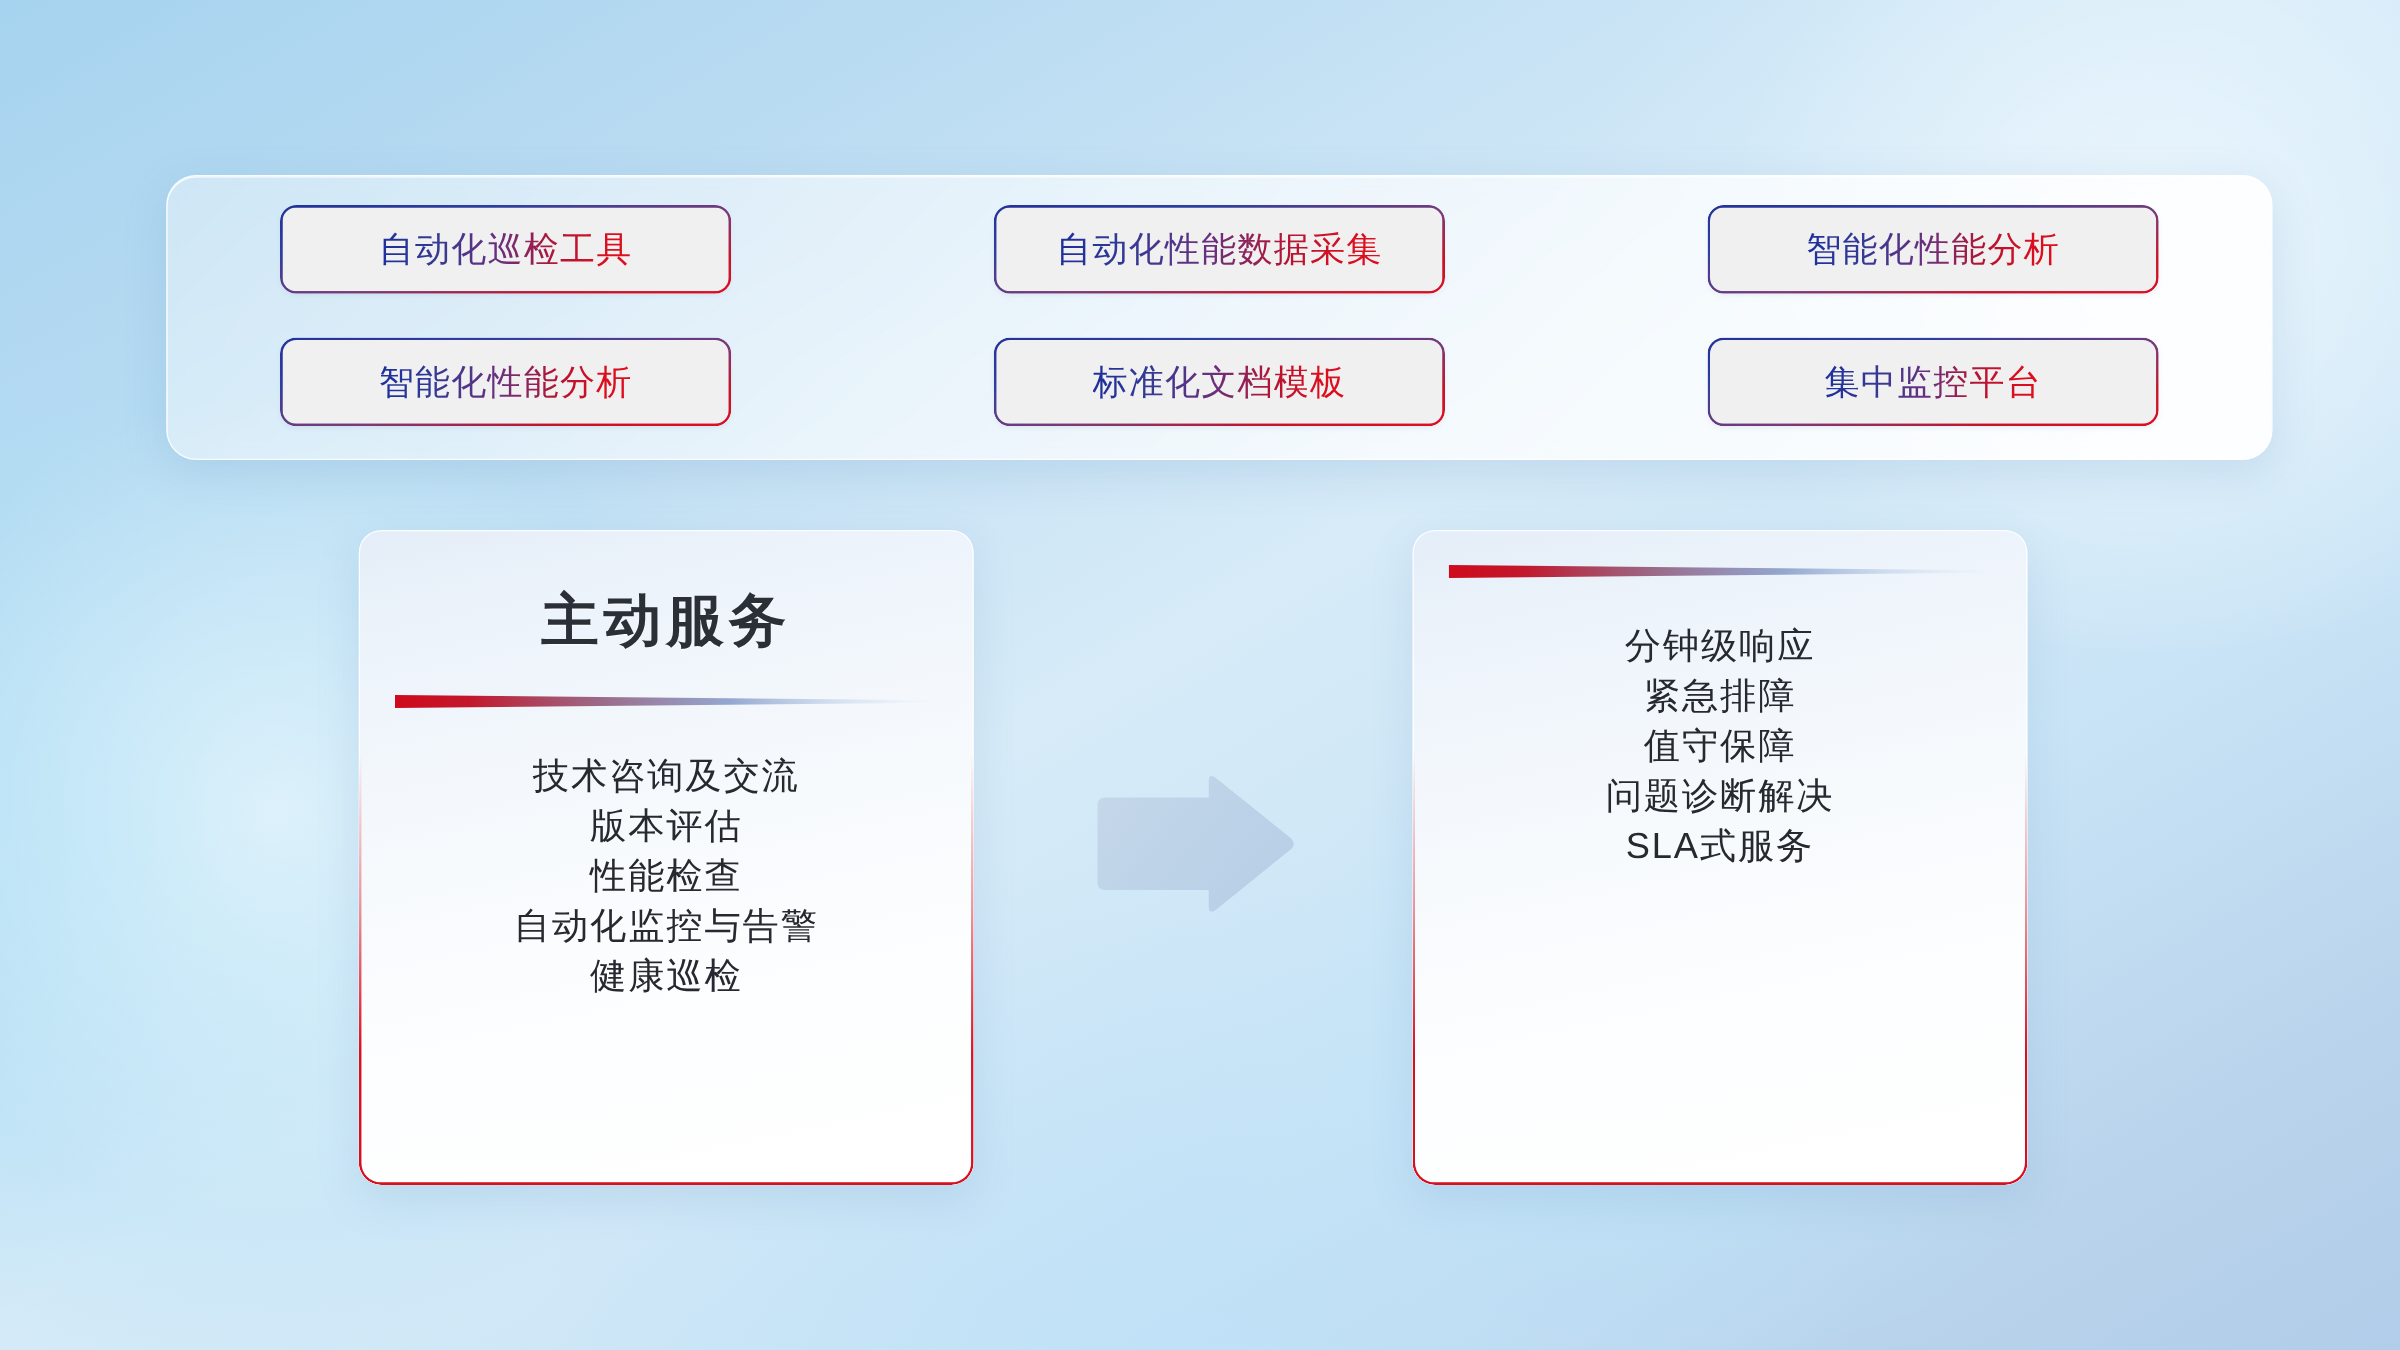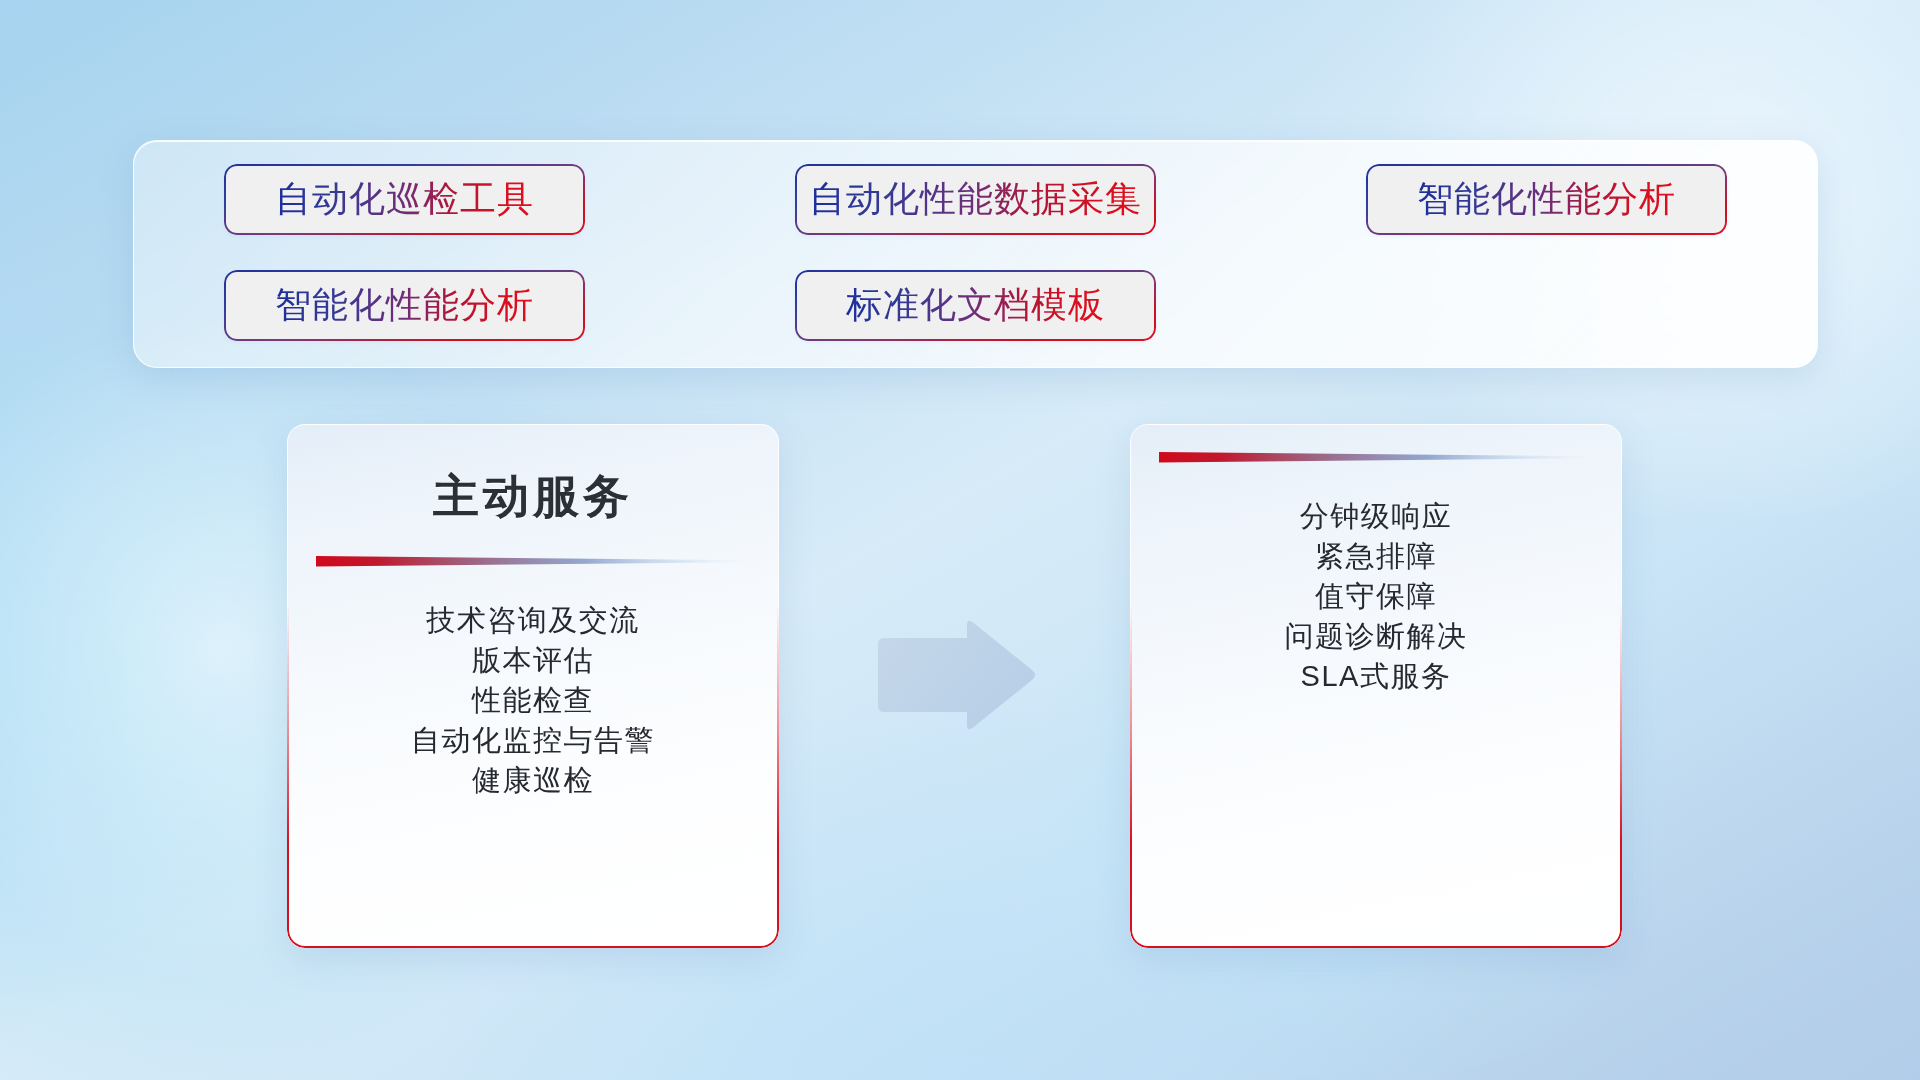--- a/index.html
+++ b/index.html
@@ -51,21 +51,21 @@
   }
   .pill::before{
     content:""; position:absolute; inset:-2px; border-radius:13px; padding:2px;
     background:linear-gradient(168deg, #24319a 0%, #2f3f9f 26%, #7a3a77 56%, #c81226 80%, #df0f22 100%);
     -webkit-mask:linear-gradient(#000 0 0) content-box, linear-gradient(#000 0 0);
     -webkit-mask-composite:xor; mask-composite:exclude;
     pointer-events:none;
   }
   .pill-text{
     position:relative; z-index:1;
-    font-size:36px; letter-spacing:1px; font-weight:400;
+    font-size:28px; letter-spacing:1px; font-weight:400;
     background:linear-gradient(90deg, #1c2f9c 0%, #343a94 22%, #6b2f7c 48%, #b31534 70%, #d80f1f 88%, #e00d1c 100%);
     -webkit-background-clip:text; background-clip:text; color:transparent;
     white-space:nowrap;
   }
 
   
   .card {
     position:absolute; top:424px; width:492px; height:524px;
     border-radius:18px;
     background:linear-gradient(168deg, #e4eef8 0%, #eef4fb 18%, #f7fafd 46%, #fdfeff 72%, #ffffff 100%);
@@ -137,20 +137,23 @@
     </div>
     <div class="pill">
       <span class="pill-text">智能化性能分析</span>
     </div>
 
     <div class="pill">
       <span class="pill-text">智能化性能分析</span>
     </div>
     <div class="pill">
       <span class="pill-text">标准化文档模板</span>
+    </div>
+    <div class="pill">
+      <span class="pill-text">集中监控平台</span>
     </div>
 
   </div>
 </div>
 
 <div class="card card-left">
   <div class="card-title">主动服务</div>
 
   <div class="divider">
     <svg viewBox="0 0 434 13" preserveAspectRatio="none" aria-hidden="true">

